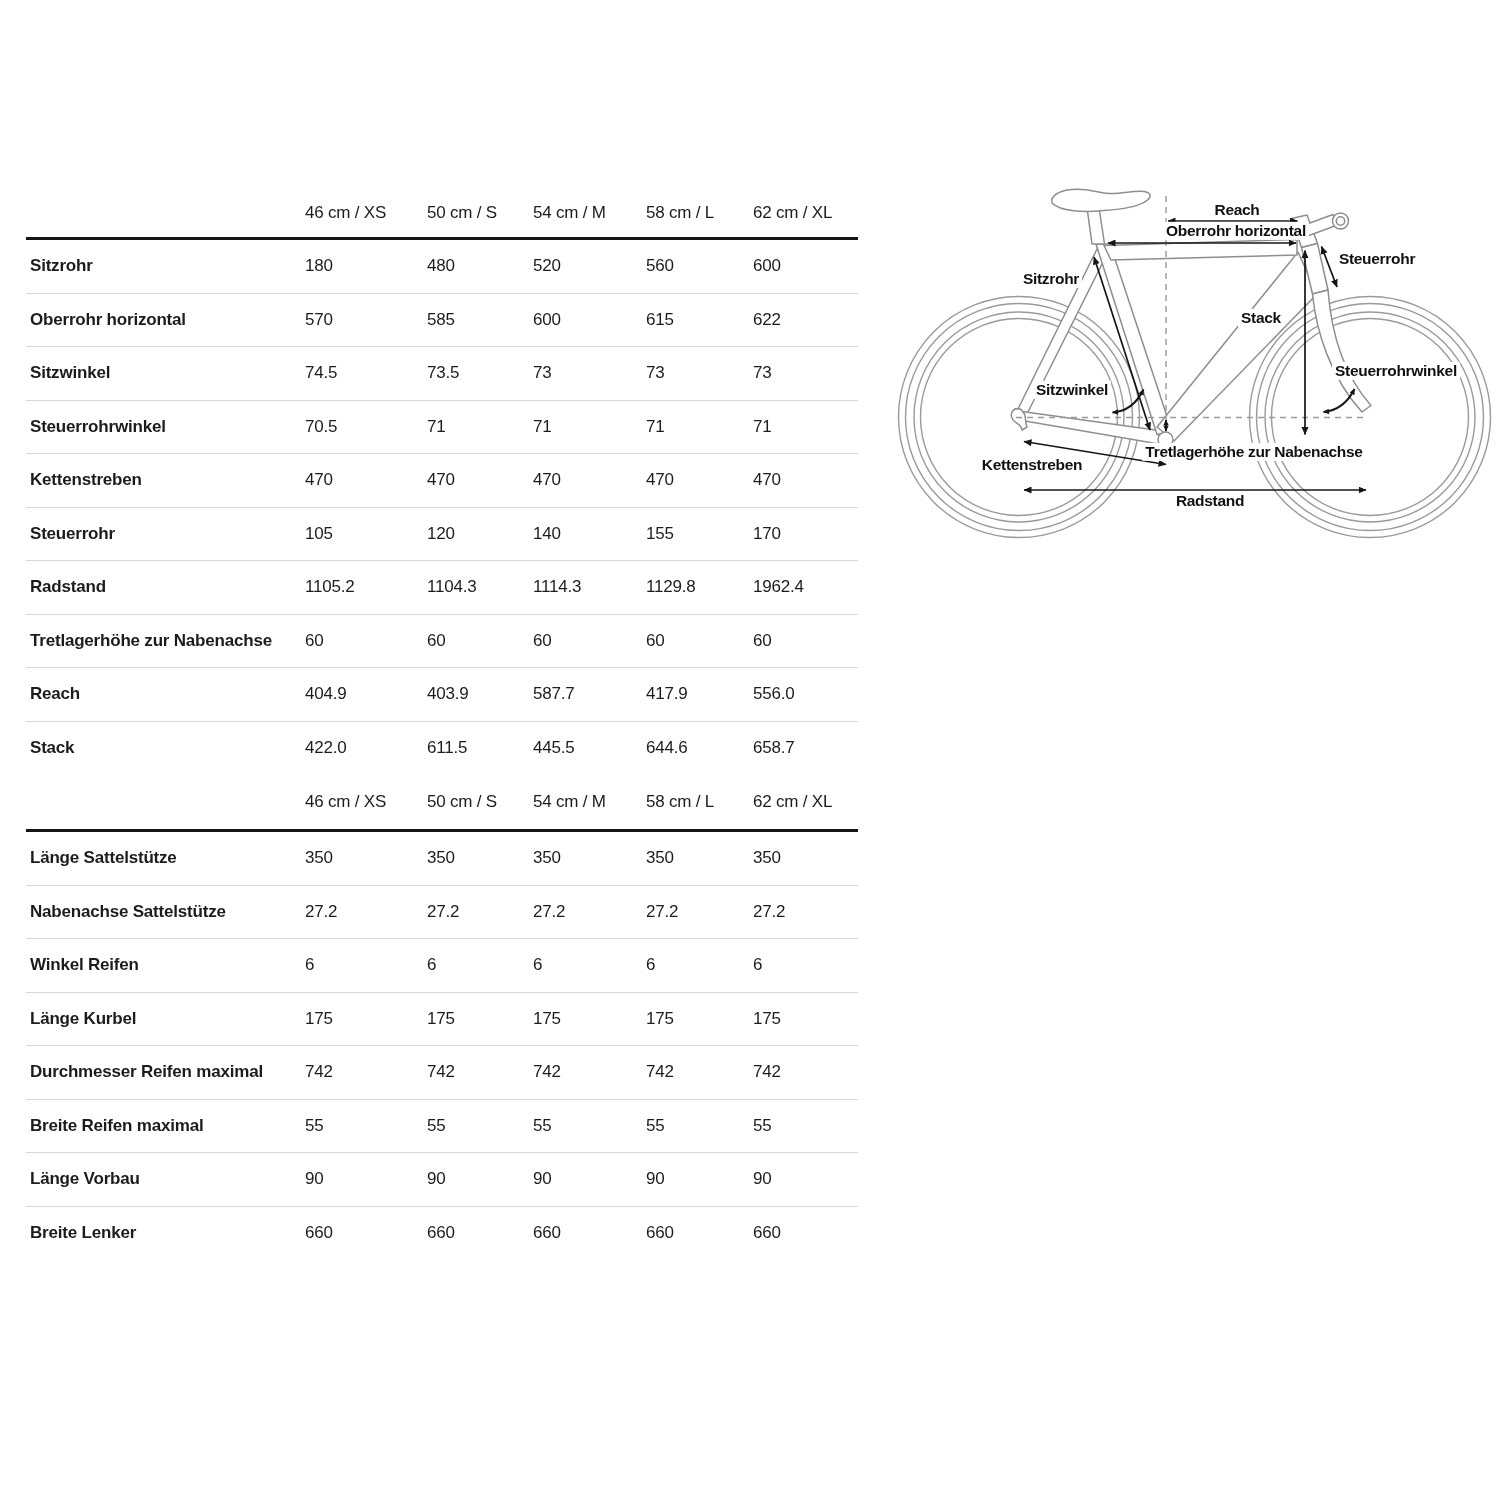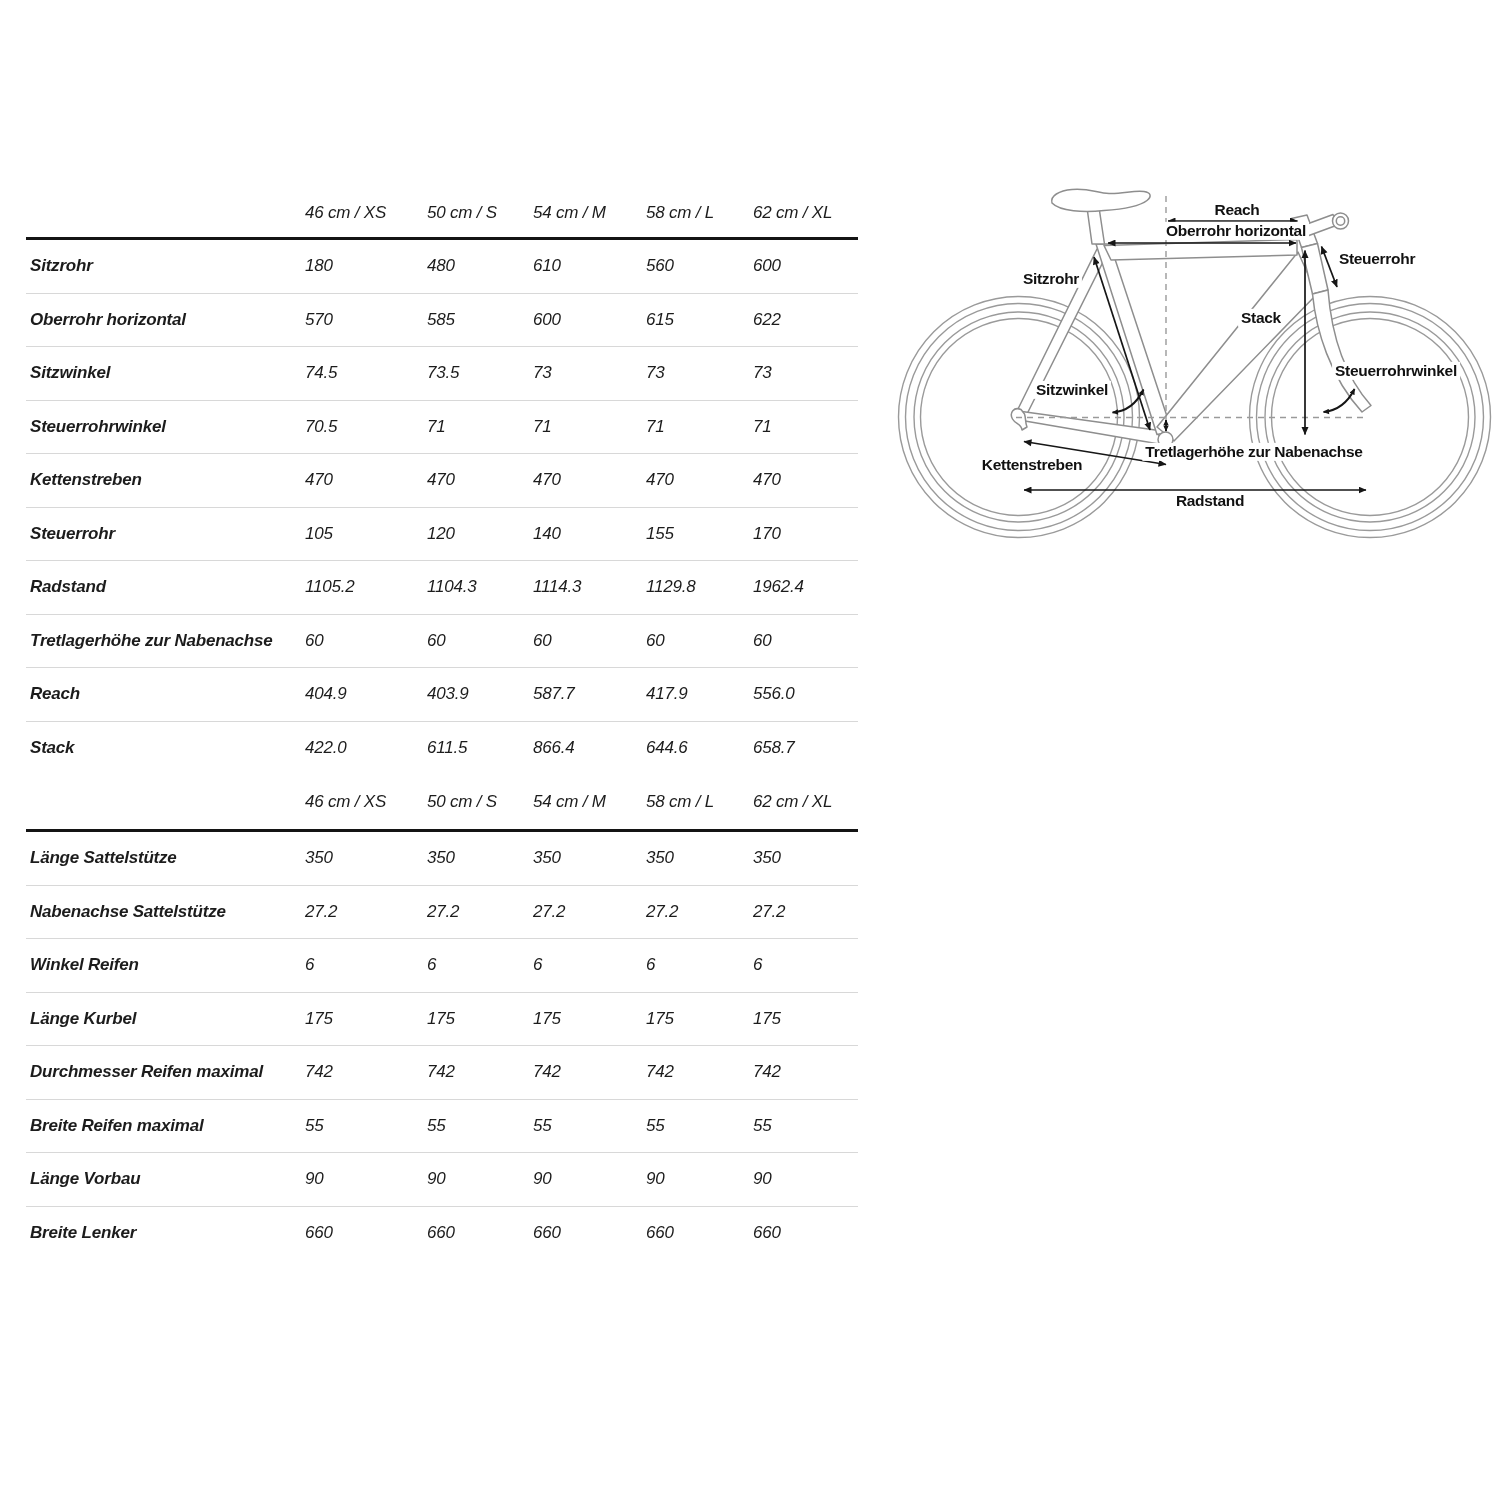--- a/index.html
+++ b/index.html
@@ -1,21 +1,21 @@
 <!DOCTYPE html>
 <html><head>
 <meta charset="utf-8">
 <style>
   html,body{margin:0;padding:0;background:#fff;}
   .canvas{
     position:relative;width:1500px;height:1500px;background:#ffffff;overflow:hidden;
     font-family:"Liberation Sans",sans-serif;color:#1c1c1c;
   }
   
-  .gt{position:absolute;left:26px;top:188px;width:832px;font-style:italic;}
+  .gt{position:absolute;left:26px;top:188px;width:832px;}
   .gt-row{
     box-sizing:border-box;display:grid;
     grid-template-columns:279px 122px 106px 113px 107px auto;
     align-items:center;height:53.5px;border-bottom:1px solid #d8d8d8;
     font-size:17px;letter-spacing:-0.2px;
   }
   .gt-row .cell{white-space:nowrap;}
   .gt-row .label{font-weight:700;padding-left:4px;}
   .gt-head{height:52px;border-bottom:3px solid #141414;}
   .gt-head2{height:57px;border-bottom:3px solid #141414;}
@@ -42,21 +42,21 @@
       <div class="cell">50 cm / S</div>
       <div class="cell">54 cm / M</div>
       <div class="cell">58 cm / L</div>
       <div class="cell">62 cm / XL</div>
     </div>
 
     <div class="gt-row">
       <div class="cell label">Sitzrohr</div>
       <div class="cell">180</div>
       <div class="cell">480</div>
-      <div class="cell">610</div>
+      <div class="cell">520</div>
       <div class="cell">560</div>
       <div class="cell">600</div>
     </div>
     <div class="gt-row">
       <div class="cell label">Oberrohr horizontal</div>
       <div class="cell">570</div>
       <div class="cell">585</div>
       <div class="cell">600</div>
       <div class="cell">615</div>
       <div class="cell">622</div>
@@ -114,21 +114,21 @@
       <div class="cell">404.9</div>
       <div class="cell">403.9</div>
       <div class="cell">587.7</div>
       <div class="cell">417.9</div>
       <div class="cell">556.0</div>
     </div>
     <div class="gt-row noline">
       <div class="cell label">Stack</div>
       <div class="cell">422.0</div>
       <div class="cell">611.5</div>
-      <div class="cell">866.4</div>
+      <div class="cell">445.5</div>
       <div class="cell">644.6</div>
       <div class="cell">658.7</div>
     </div>
 
     <div class="gt-row gt-head2">
       <div class="cell label"></div>
       <div class="cell">46 cm / XS</div>
       <div class="cell">50 cm / S</div>
       <div class="cell">54 cm / M</div>
       <div class="cell">58 cm / L</div>

